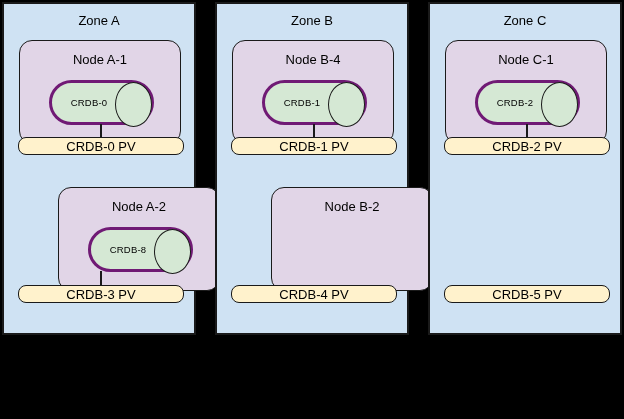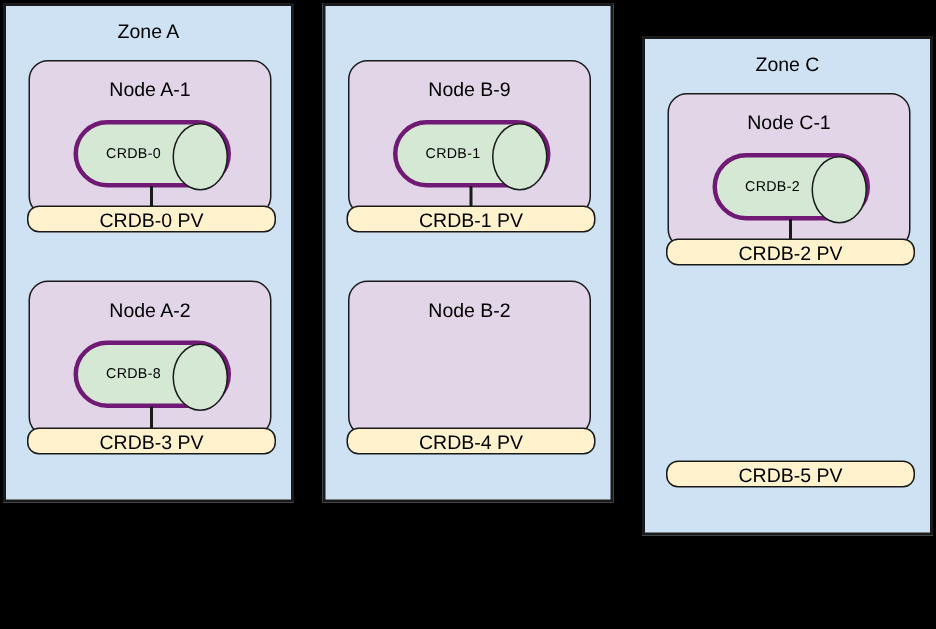--- a/index.html
+++ b/index.html
@@ -14,37 +14,37 @@
 
   .zone {
     position: absolute; top: 2px;
     width: 194px; height: 333px;
     background: #cfe2f3;
     border: 2px solid #1a1a1a;
     box-sizing: border-box;
   }
   .zone.za { left: 2px; }
   .zone.zb { left: 215px; }
-  .zone.zc { left: 428px; margin-top: 22px; }
+  .zone.zc { left: 428px; }
 
   .zone-title {
     position: absolute; top: 9px; left: 0; right: 0;
     text-align: center; font-size: 13px;
   }
 
   .node {
     position: absolute; left: 15px;
     width: 162px; height: 104px;
     background: #e1d5e7;
     border: 1px solid #1a1a1a;
     border-radius: 13px;
     box-sizing: border-box;
   }
   .node.n1 { top: 36px; }
-  .node.n2 { top: 183px; }
+  .node.n2 { top: 183px; margin-left: 39px; }
 
   .node-title {
     position: absolute; top: 11px; left: 0; right: 0;
     text-align: center; font-size: 13px;
   }
 
   .cylinder {
     position: absolute; left: 29px; top: 39px;
     width: 105px; height: 45px;
     background: #d5e8d4;
@@ -109,23 +109,24 @@
       <div class="cylinder">
         <span class="cyl-cap"></span>
         <span class="cyl-label">CRDB-8</span>
       </div>
     </div>
     <div class="connector c2"></div>
     <div class="pv p2">CRDB-3 PV</div>
   </div>
 
   <div class="zone zb">
+    <div class="zone-title">Zone B</div>
 
     <div class="node n1">
-      <div class="node-title">Node B-9</div>
+      <div class="node-title">Node B-4</div>
       <div class="cylinder">
         <span class="cyl-cap"></span>
         <span class="cyl-label">CRDB-1</span>
       </div>
     </div>
     <div class="connector c1"></div>
     <div class="pv p1">CRDB-1 PV</div>
 
     <div class="node n2">
       <div class="node-title">Node B-2</div>

